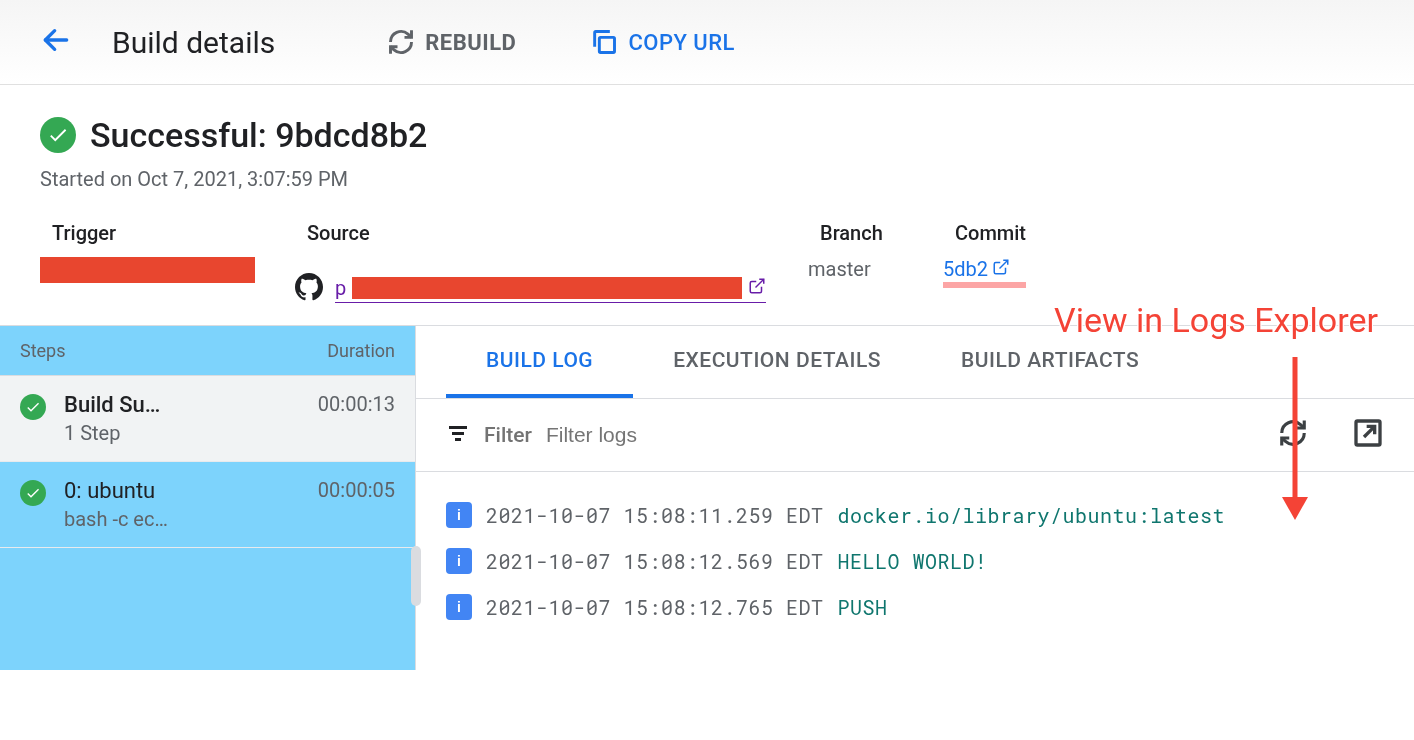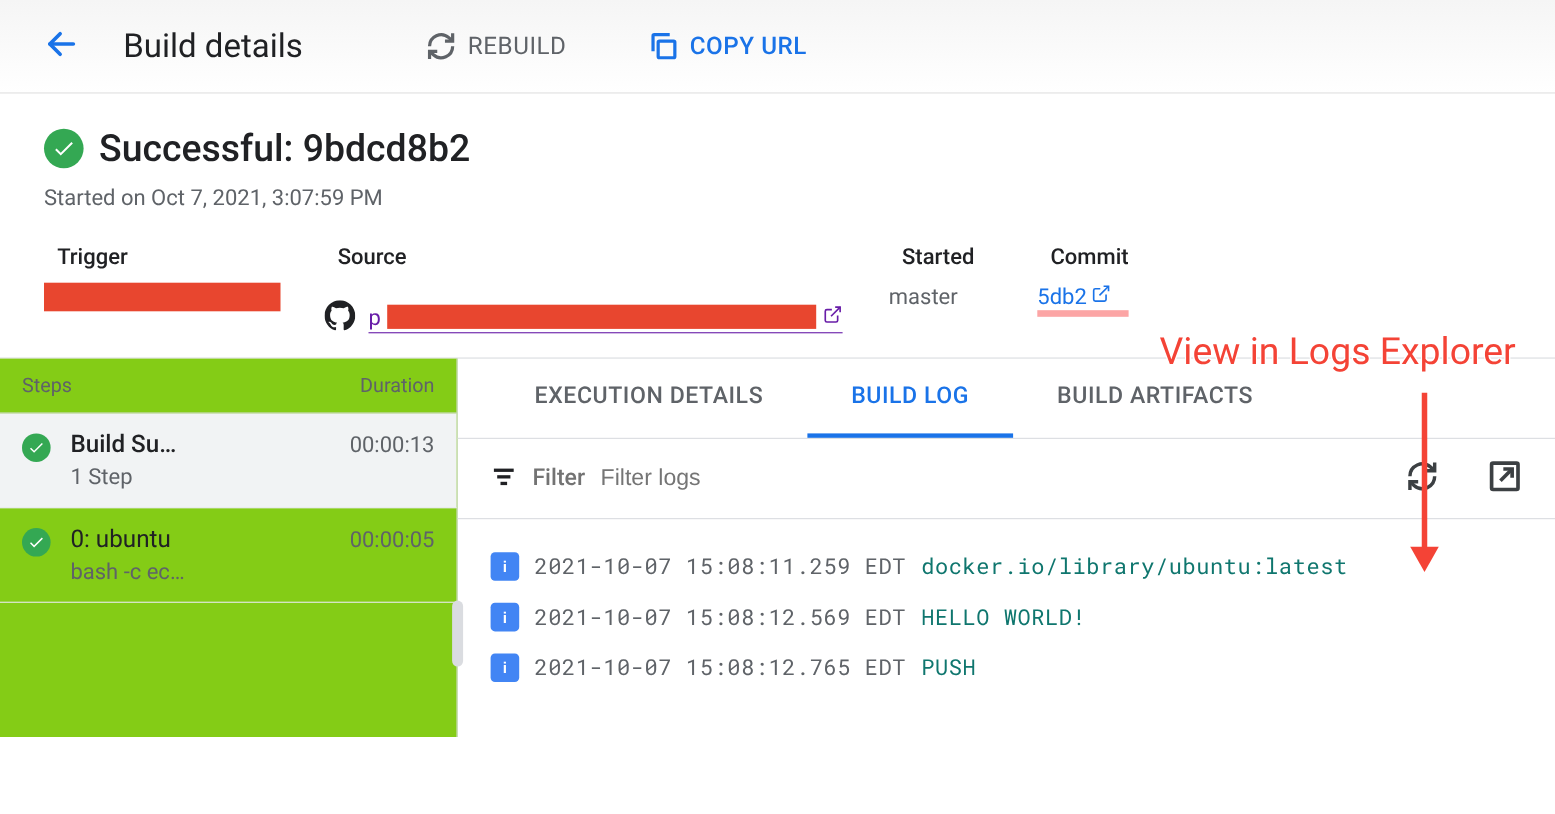--- a/index.html
+++ b/index.html
@@ -37,21 +37,21 @@
       margin-right: 100px;
     }
     .header-btn {
       display: flex;
       align-items: center;
       gap: 10px;
       padding: 8px 12px;
       cursor: pointer;
       letter-spacing: 0.5px;
     }
-    .header-btn.rebuild { color: #5f6368; font-size: 22px; font-weight: 400; margin-right: 50px; justify-content: flex-end; }
+    .header-btn.rebuild { color: #5f6368; font-size: 22px; font-weight: 700; margin-right: 50px; justify-content: flex-end; }
     .header-btn.copy { color: #1a73e8; font-size: 22px; font-weight: 500; }
     .header-btn svg { width: 28px; height: 28px; }
 
     
     .build-info {
       padding: 30px 40px 20px;
     }
     .status-row {
       display: flex;
       align-items: center;
@@ -141,21 +141,21 @@
     
     .main {
       display: flex;
       border-top: 1px solid #dadce0;
       height: calc(100% - 395px);
     }
     
     .steps-panel {
       width: 416px;
       border-right: 1px solid #dadce0;
-      background: #84cc16;
+      background: #7dd3fc;
     }
     .steps-header {
       display: flex;
       justify-content: space-between;
       padding: 14px 20px;
       font-size: 18px;
       color: #5f6368;
       border-bottom: 1px solid #dadce0;
     }
     .step-row {
@@ -379,21 +379,21 @@
             <svg viewBox="0 0 24 24" fill="none" stroke="#681da8" stroke-width="2">
               <path d="M18 13v6a2 2 0 0 1-2 2H5a2 2 0 0 1-2-2V8a2 2 0 0 1 2-2h6"></path>
               <polyline points="15 3 21 3 21 9"></polyline>
               <line x1="10" y1="14" x2="21" y2="3"></line>
             </svg>
           </span>
         </a>
       </div>
     </div>
     <div class="meta-item branch">
-      <div class="meta-label">Started</div>
+      <div class="meta-label">Branch</div>
       <div class="branch-value">master</div>
     </div>
     <div class="meta-item">
       <div class="meta-label">Commit</div>
       <a class="commit-link">
         <span>5db2</span>
         <span class="external-icon">
           <svg viewBox="0 0 24 24" fill="none" stroke="#1a73e8" stroke-width="2">
             <path d="M18 13v6a2 2 0 0 1-2 2H5a2 2 0 0 1-2-2V8a2 2 0 0 1 2-2h6"></path>
             <polyline points="15 3 21 3 21 9"></polyline>
@@ -434,22 +434,22 @@
         <div class="step-title normal">0: ubuntu</div>
         <div class="step-sub">bash -c ec…</div>
       </div>
       <div class="step-duration">00:00:05</div>
     </div>
   </div>
 
   <div class="log-panel">
     <div class="drag-handle"></div>
     <div class="tabs">
+      <div class="tab active">BUILD LOG</div>
       <div class="tab">EXECUTION DETAILS</div>
-      <div class="tab active">BUILD LOG</div>
       <div class="tab">BUILD ARTIFACTS</div>
     </div>
     <div class="filter-row">
       <span class="filter-icon">
         <svg viewBox="0 0 24 24" fill="#202124">
           <rect x="3" y="5" width="18" height="3"></rect>
           <rect x="6" y="11" width="12" height="3"></rect>
           <rect x="9" y="17" width="6" height="3"></rect>
         </svg>
       </span>

